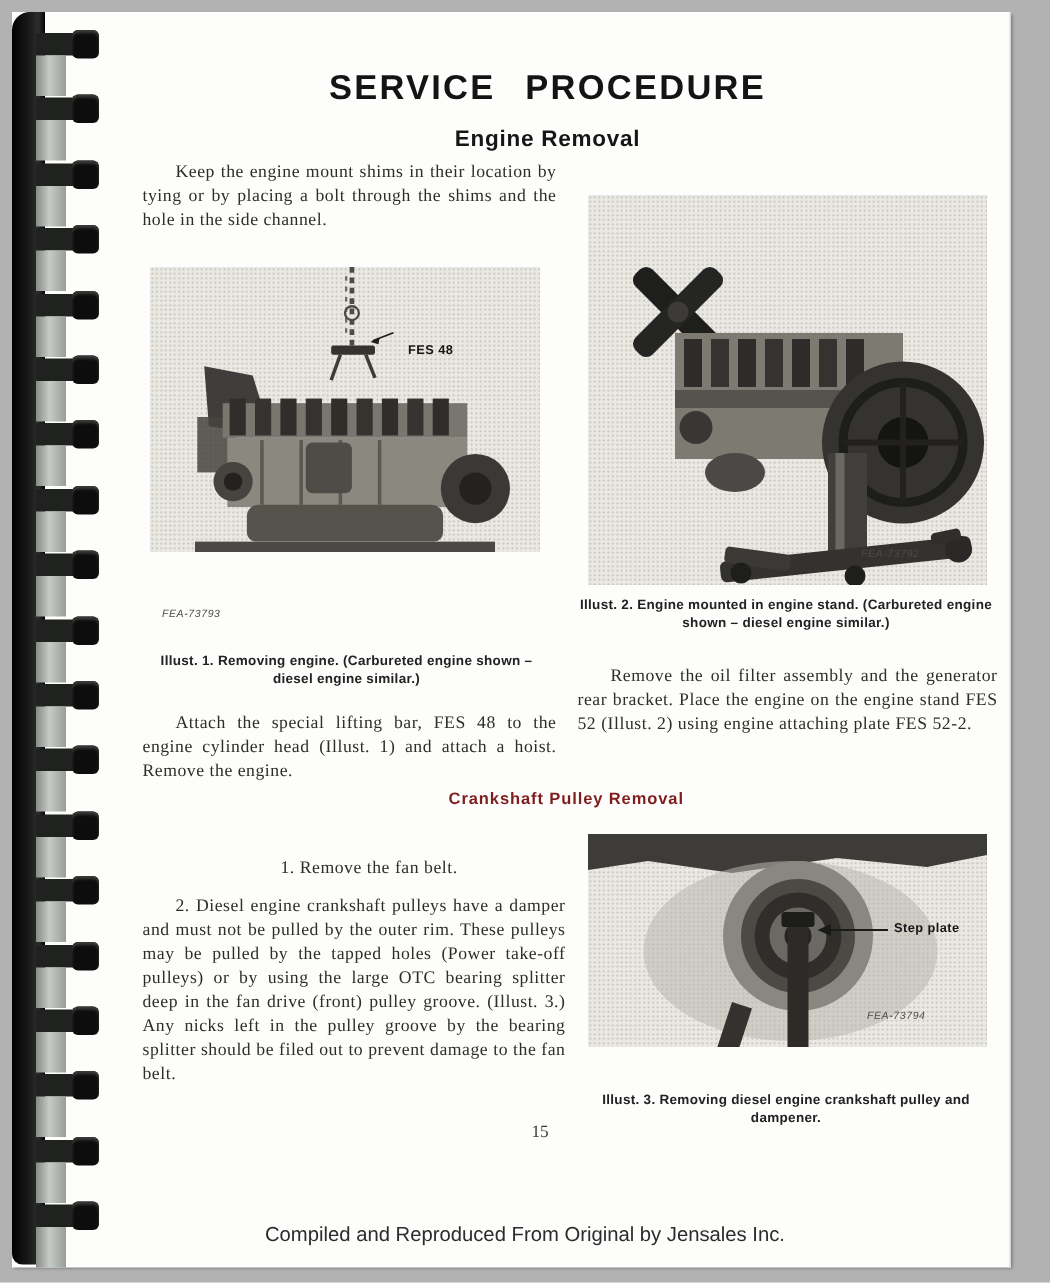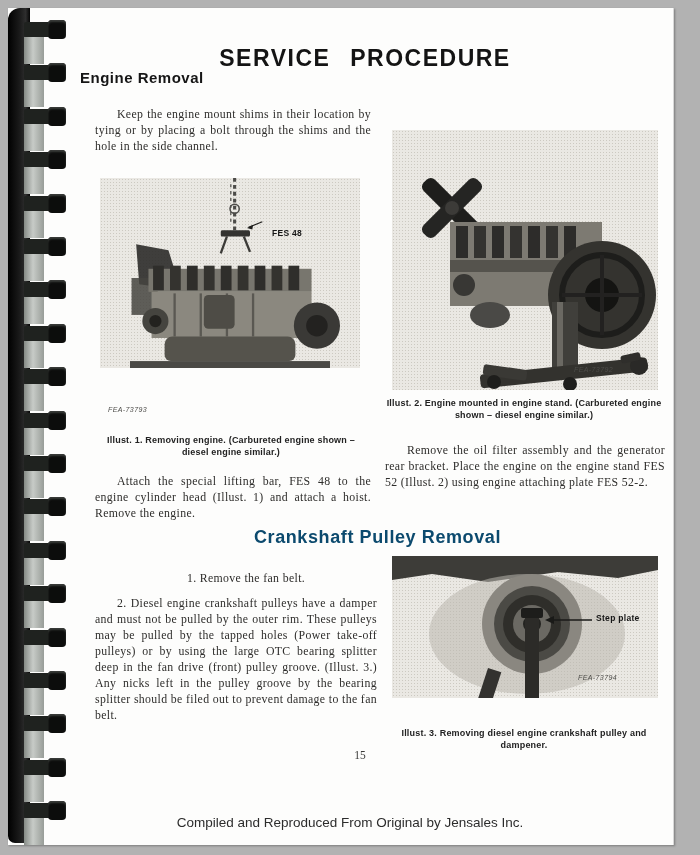--- a/index.html
+++ b/index.html
@@ -26,28 +26,28 @@
   .ring-knob{position:absolute;left:40px;top:0;width:18px;height:19px;background:#0c0d0c;border-radius:4px;box-shadow:inset 0 2px 2px #3a3d3a;}
   .ring-conn{position:absolute;left:16px;top:17px;width:20px;height:27px;background:linear-gradient(90deg,#868b86,#c7cbc7 45%,#989d98);}
   
   .abs{position:absolute;}
   .title{
     left:80px;top:45px;width:570px;text-align:center;
     font-family:"Liberation Sans",sans-serif;font-weight:bold;
     font-size:23px;letter-spacing:1.5px;word-spacing:12px;color:#141414;
   }
   .subtitle{
-    left:80px;top:69px;width:570px;
+    left:80px;top:84px;width:570px;text-align:center;
     font-family:"Liberation Sans",sans-serif;font-weight:bold;
     font-size:15px;letter-spacing:.5px;color:#161616;
   }
   .section-heading{
     left:95px;top:527px;width:565px;text-align:center;
     font-family:"Liberation Sans",sans-serif;font-weight:bold;
-    font-size:18px;letter-spacing:.6px;color:#0c4a6e;
+    font-size:11px;letter-spacing:.6px;color:#7f1d1d;
   }
   .body-text{
     font-size:11.8px;line-height:16px;letter-spacing:.35px;color:#2e2d2b;
     text-align:justify;
   }
   .indent{text-indent:22px;}
   .caption{
     font-family:"Liberation Sans",sans-serif;font-weight:bold;
     font-size:9px;line-height:11.5px;color:#222;text-align:center;letter-spacing:.2px;
   }

